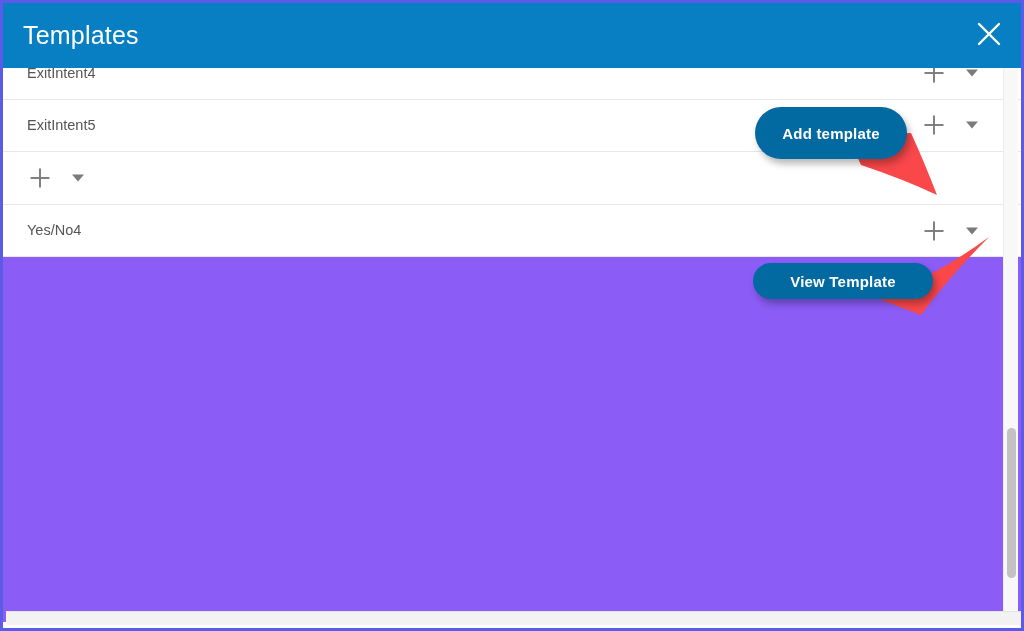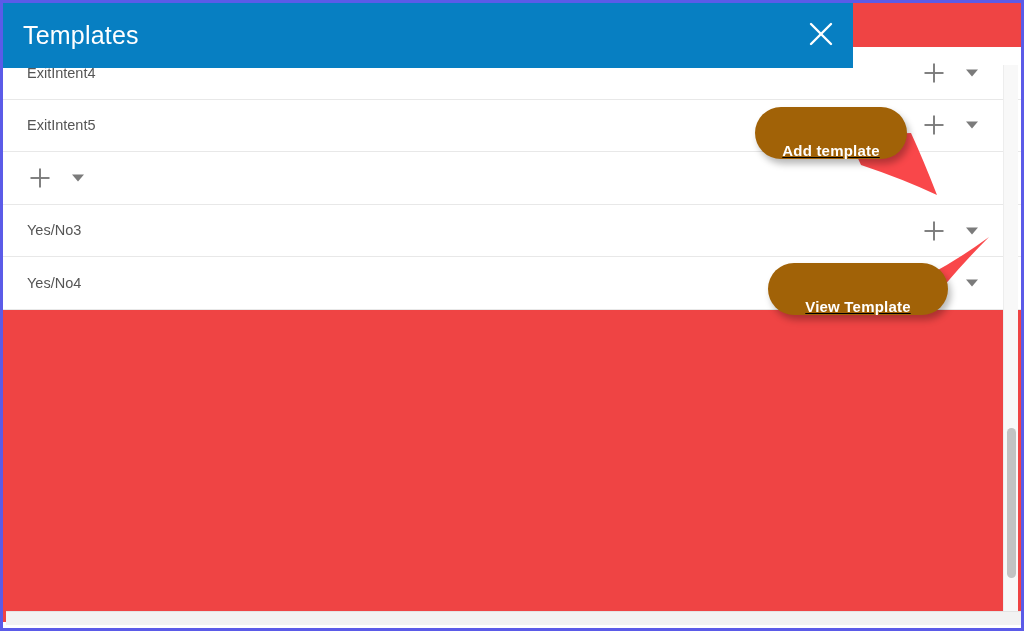--- a/index.html
+++ b/index.html
@@ -19,21 +19,21 @@
     background: #ffffff;
     border: 3px solid #5b5be8;
     overflow: hidden;
   }
 
   
   #modal-header {
     position: absolute;
     left: 0;
     top: 0;
-    width: 850px;
+    width: 1018px;
     height: 65px;
     background: #077fc2;
     z-index: 40;
     display: flex;
     align-items: center;
   }
 
   #modal-title {
     color: #ffffff;
     font-size: 25px;
@@ -60,21 +60,21 @@
 
   
   #template-list {
     position: absolute;
     left: 0;
     top: 0;
     width: 1018px;
     height: 619px;
     padding-top: 44px;
     overflow: hidden;
-    background: #ef4444;
+    background: #8b5cf6;
   }
 
   .template-row {
     position: relative;
     height: 52.6px;
     border-bottom: 1px solid #e8e8e8;
     display: flex;
     align-items: center;
     padding-left: 24px;
     padding-right: 38px;
@@ -150,28 +150,27 @@
   }
 
   
   .callout {
     position: absolute;
     z-index: 60;
     pointer-events: none;
   }
   .callout-bubble {
     position: absolute;
-    background: #a16207;
+    background: #0369a1;
     border-radius: 26px;
     display: flex;
-    align-items: flex-end;
+    align-items: center;
     justify-content: center;
     box-shadow: 3px 5px 7px rgba(0,0,0,0.28);
     pointer-events: auto;
-    text-decoration: underline;
   }
   .callout-text {
     color: #ffffff;
     font-size: 15px;
     font-weight: bold;
     white-space: nowrap;
     letter-spacing: 0.2px;
   }
   .callout-tail {
     position: absolute;
@@ -179,21 +178,21 @@
   }
 
   #callout-add-template { left: 752px; top: 104px; width: 250px; height: 100px; }
   #callout-add-template .callout-bubble {
     left: 0; top: 0; width: 152px; height: 52px;
   }
   #callout-add-template .callout-tail { left: 90px; top: 26px; }
 
   #callout-view-template { left: 750px; top: 228px; width: 260px; height: 100px; }
   #callout-view-template .callout-bubble {
-    left: 15px; top: 32px; width: 180px; height: 52px;
+    left: 0; top: 32px; width: 180px; height: 36px;
   }
   #callout-view-template .callout-tail { left: 110px; top: 0px; }
 </style>
 </head>
 <body>
 
 <div id="modal-window">
 
   <div id="template-list">
       <div class="template-row">
@@ -222,36 +221,20 @@
             </svg>
           </div>
           <div class="caret-icon">
             <svg width="14" height="10" viewBox="0 0 14 10">
               <path d="M1,1.5 L13,1.5 L7,8.5 Z" fill="#7b7b7b"></path>
             </svg>
           </div>
         </div>
       </div>
       <div class="template-row">
-        <div class="row-actions">
-          <div class="add-icon">
-            <svg width="24" height="24" viewBox="0 0 24 24">
-              <line x1="12" y1="2.5" x2="12" y2="21.5" stroke="#7b7b7b" stroke-width="1.9"></line>
-              <line x1="2.5" y1="12" x2="21.5" y2="12" stroke="#7b7b7b" stroke-width="1.9"></line>
-            </svg>
-          </div>
-          <div class="caret-icon">
-            <svg width="14" height="10" viewBox="0 0 14 10">
-              <path d="M1,1.5 L13,1.5 L7,8.5 Z" fill="#7b7b7b"></path>
-            </svg>
-          </div>
-        </div>
-      </div>
-      <div class="template-row">
-        <div class="template-name">Yes/No3</div>
         <div class="row-actions">
           <div class="add-icon">
             <svg width="24" height="24" viewBox="0 0 24 24">
               <line x1="12" y1="2.5" x2="12" y2="21.5" stroke="#7b7b7b" stroke-width="1.9"></line>
               <line x1="2.5" y1="12" x2="21.5" y2="12" stroke="#7b7b7b" stroke-width="1.9"></line>
             </svg>
           </div>
           <div class="caret-icon">
             <svg width="14" height="10" viewBox="0 0 14 10">
               <path d="M1,1.5 L13,1.5 L7,8.5 Z" fill="#7b7b7b"></path>

